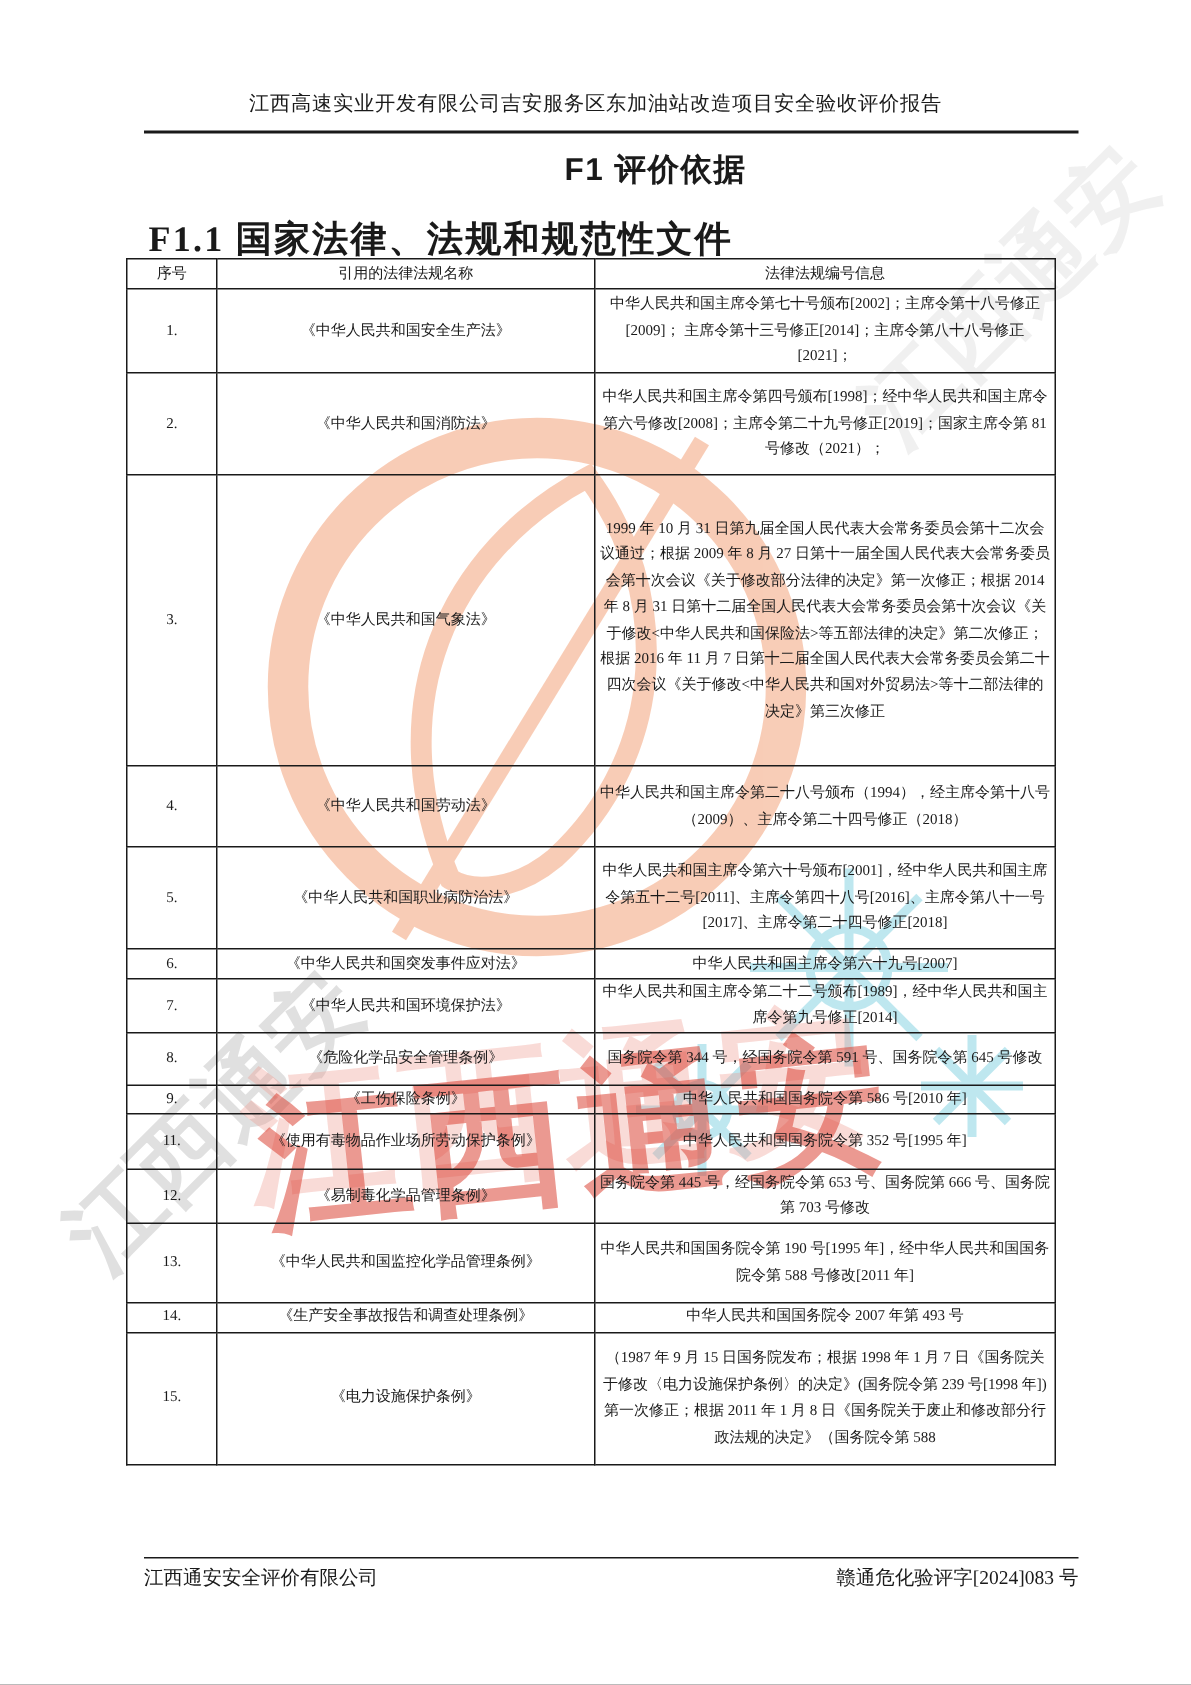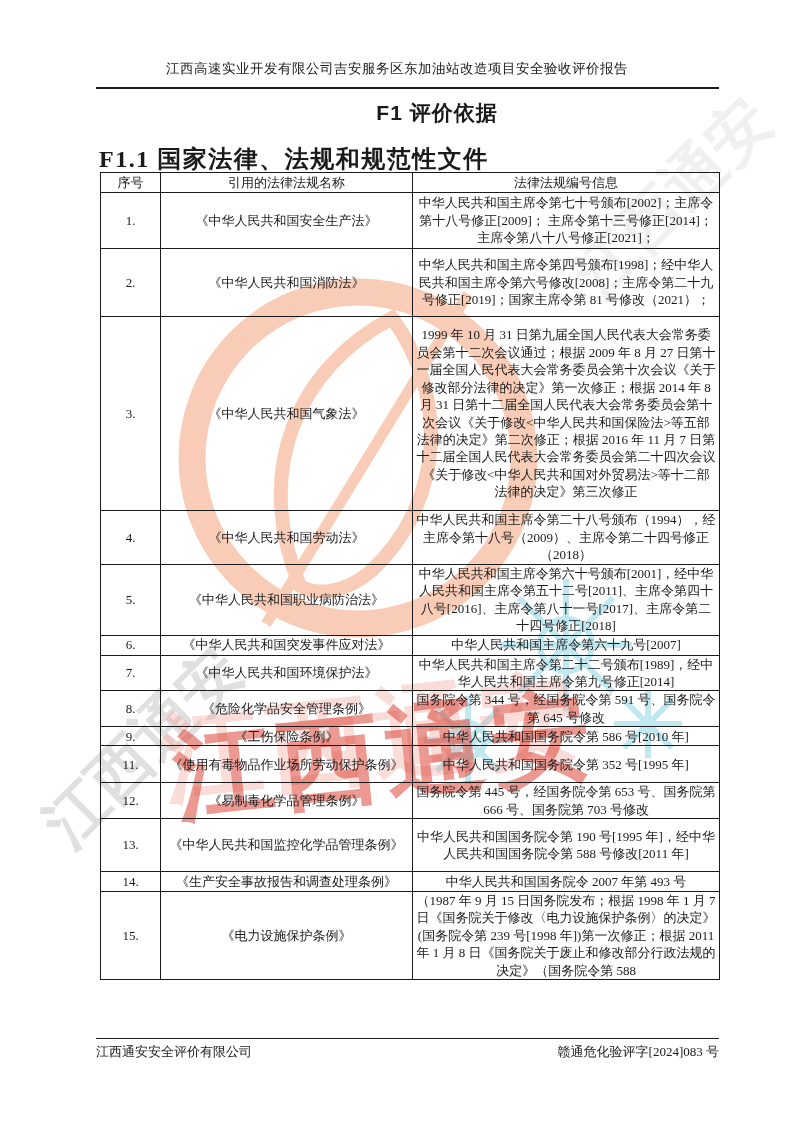--- a/index.html
+++ b/index.html
@@ -30,24 +30,24 @@
   .f1-title{
     position:absolute;top:99px;left:0;width:794px;
     text-align:center;font-size:21px;font-weight:bold;
     font-family:"Liberation Sans",sans-serif;letter-spacing:1px;padding-left:40px;
   }
   .f11-heading{
     position:absolute;top:143px;left:99px;
     font-size:24px;font-weight:bold;letter-spacing:1.5px;
   }
   table.law{
-    position:absolute;top:172px;left:100px;
+    position:absolute;top:172px;left:84px;
     border-collapse:collapse;table-layout:fixed;
     width:619px;
-    font-size:13px;line-height:17.4px;
+    font-size:10px;line-height:17.4px;
   }
   table.law td,table.law th{
     border:1.4px solid #1a1a1a;
     padding:0 3px;vertical-align:middle;text-align:center;
     font-weight:normal;overflow:hidden;
   }
   col.c-no{width:60px;}
   col.c-name{width:252px;}
   col.c-info{width:307px;}
   tr.hdr{height:20px;}

